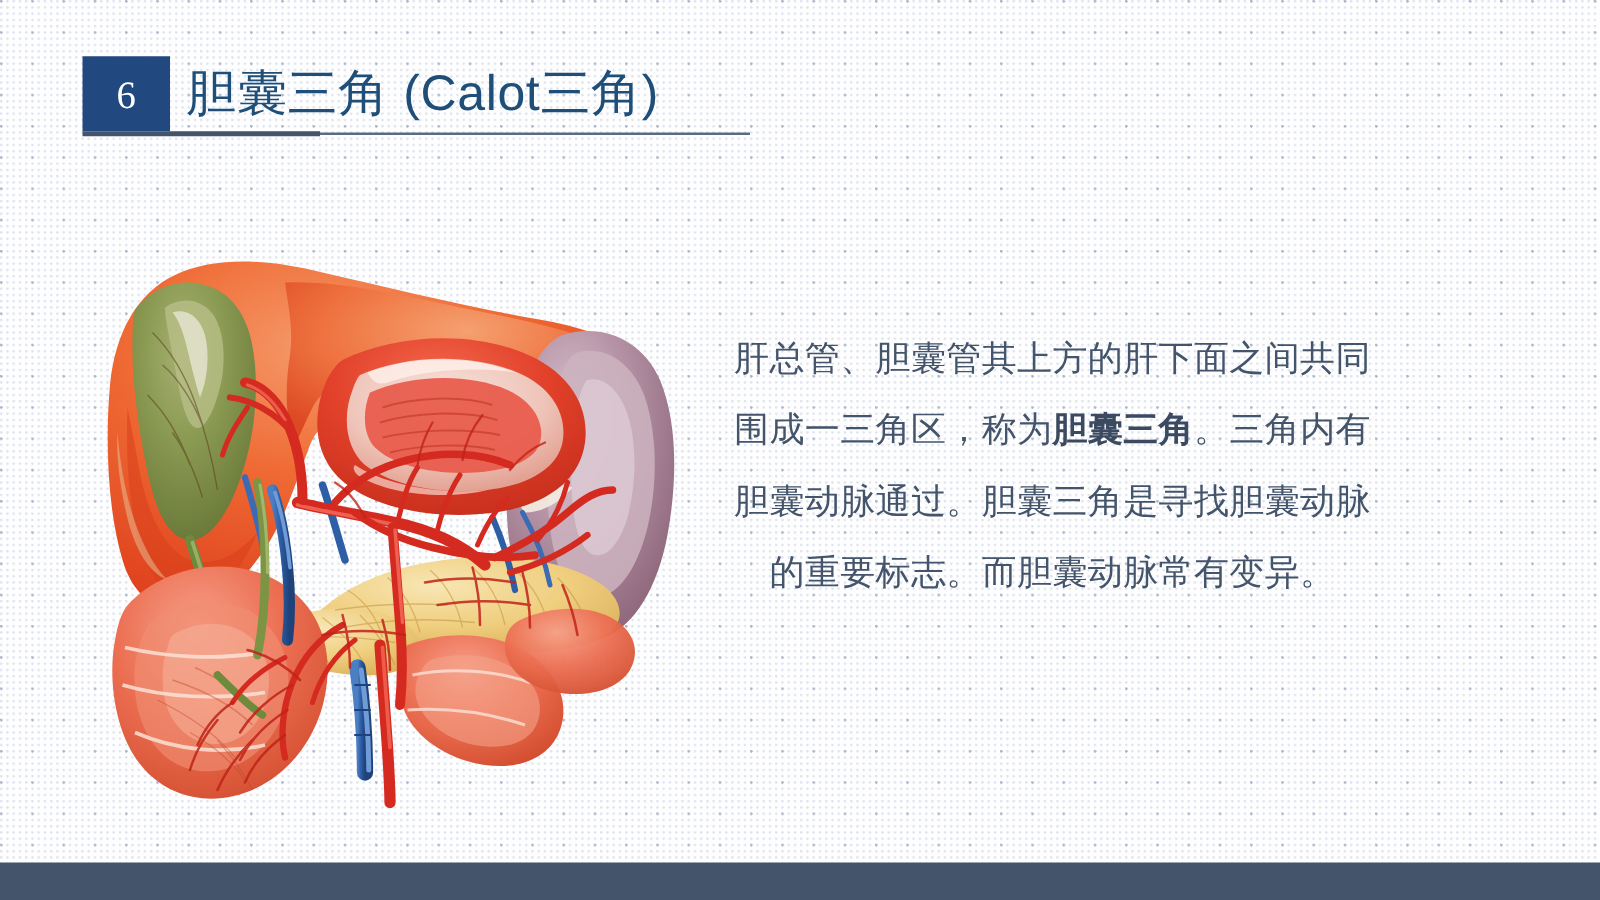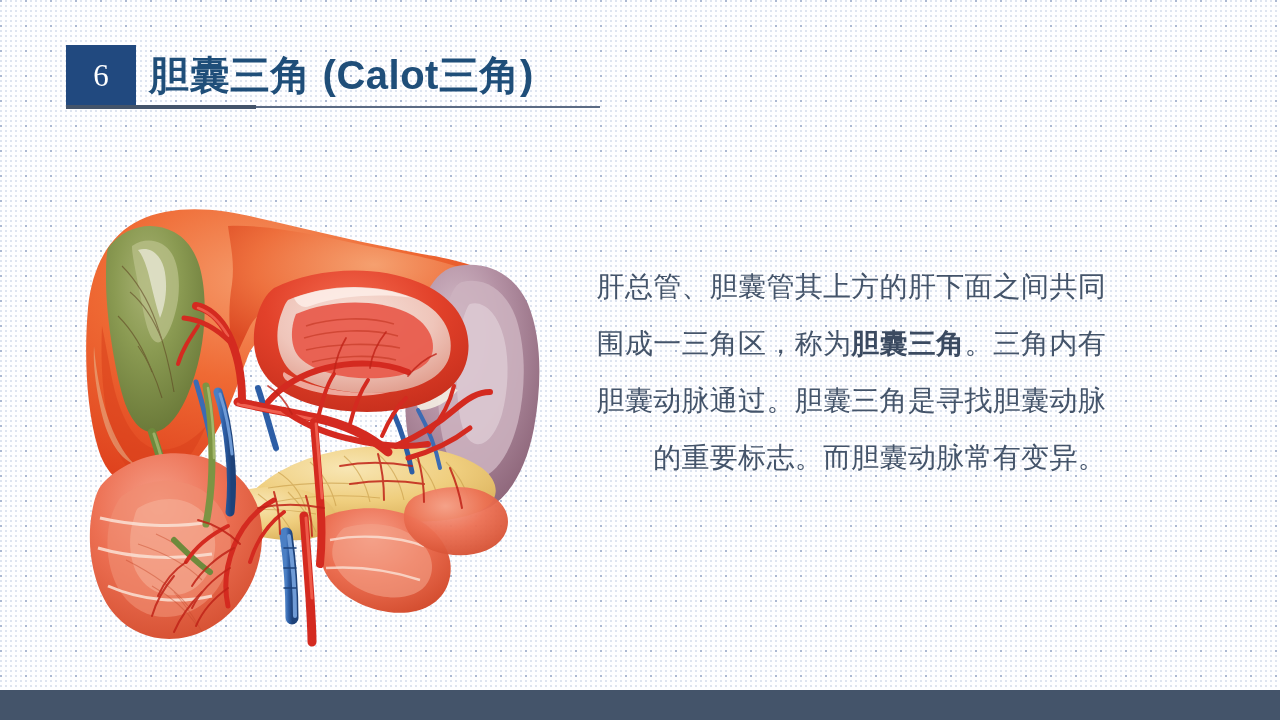--- a/index.html
+++ b/index.html
@@ -41,21 +41,21 @@
     font-family:"Liberation Serif","DejaVu Serif",serif;
     font-size:31px; font-weight:400;
     color:#ffffff;
     line-height:1;
     letter-spacing:0px;
   }
   #title-text {
     margin-left:13px;
     font-family:"Liberation Sans","DejaVu Sans",sans-serif;
     font-size:40px;
-    font-weight:bold;
+    font-weight:normal;
     color:#1F4E79;
     line-height:60px;
     white-space:nowrap;
     letter-spacing:0.5px;
   }
 
   #title-rule-thick {
     position:absolute;
     left:66px; top:105px;
     width:190px; height:4px;
@@ -79,21 +79,21 @@
   
   #body-text {
     position:absolute;
     left:578px; top:258px;
     width:528px;
     font-family:"Liberation Sans","DejaVu Sans",sans-serif;
     font-size:28px;
     line-height:57px;
     color:#44546A;
     letter-spacing:0.3px;
-    text-align:right;
+    text-align:center;
   }
   #body-text b { font-weight:bold; color:#3b4a60; }
 
   
   #footer-bar {
     position:absolute;
     left:0; top:690px;
     width:1280px; height:30px;
     background:#44546A;
   }

